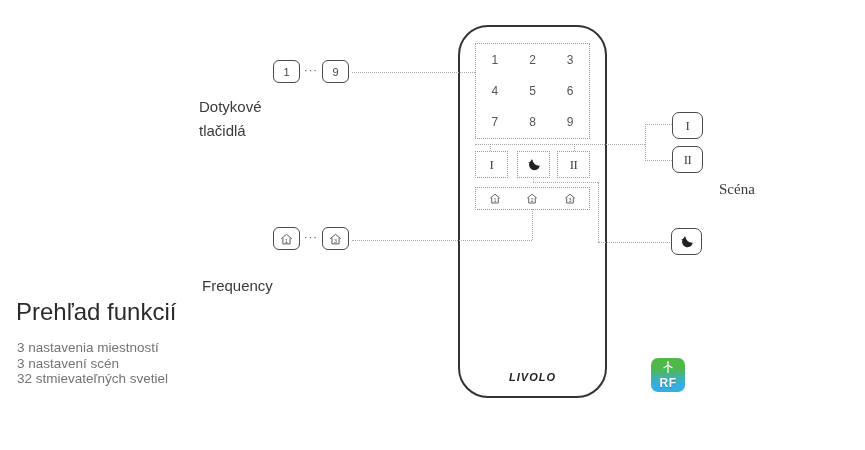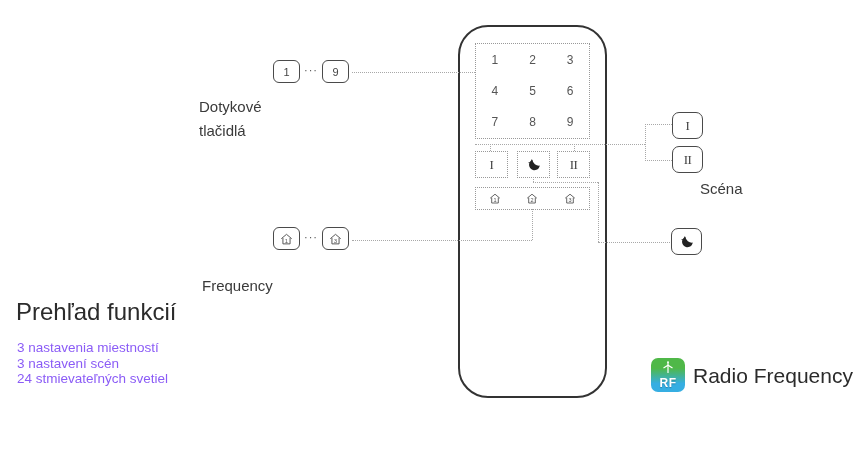--- a/index.html
+++ b/index.html
@@ -35,21 +35,21 @@
     border:1.5px solid #4a4a4a;border-radius:6px;
     display:flex;align-items:center;justify-content:center;
     font-size:11px;color:#444;box-sizing:border-box;
   }
   .cap.big{width:31px;height:27px;border-radius:7px;}
   .dots{position:absolute;font-size:11px;color:#555;letter-spacing:1px;}
   
   .lbl{position:absolute;font-size:15px;color:#3a3a3a;line-height:24px;margin-top:42px;}
   
   .ov-title{position:absolute;left:16px;top:298px;font-size:24px;color:#2b2b2b;text-align:center;}
-  .ov-list{position:absolute;left:17px;top:340px;font-size:13.5px;color:#8b5cf6;line-height:15.5px;}
+  .ov-list{position:absolute;left:17px;top:340px;font-size:13.5px;color:#737373;line-height:15.5px;}
   .ov-list span{display:block;}
   
   .rf-icon{
     position:absolute;left:651px;top:358px;width:34px;height:34px;border-radius:7px;
     display:flex;flex-direction:column;align-items:center;justify-content:flex-end;
   }
   .rf-icon .ant{position:absolute;top:2px;left:50%;transform:translateX(-50%);}
   .rf-abbr{
     font-size:12px;font-weight:bold;color:#fff;line-height:16px;padding-bottom:1px;
     text-shadow:0 1px 1px rgba(0,0,0,0.25);letter-spacing:0.5px;
@@ -109,20 +109,21 @@
     </span>
     <span>
       <svg width="12" height="11" viewBox="0 0 12 11">
         <path d="M1.2,5.2 L6,1.2 L10.8,5.2" fill="none" stroke="#555" stroke-width="0.9"></path>
         <path d="M2.7,4.6 L2.7,10 L9.3,10 L9.3,4.6" fill="none" stroke="#555" stroke-width="0.9"></path>
         <text x="6" y="9" text-anchor="middle" font-size="5.5" fill="#555">3</text>
       </svg>
     </span>
   </div>
 
+  <div class="brand">LIVOLO</div>
 
   <div class="hline" style="left:352px;top:72px;width:123px;"></div>
 
   <div class="hline" style="left:475px;top:144px;width:170px;"></div>
   <div class="vline" style="left:490px;top:144px;height:7px;"></div>
   <div class="vline" style="left:574px;top:144px;height:7px;"></div>
   <div class="vline" style="left:645px;top:124px;height:37px;"></div>
   <div class="hline" style="left:645px;top:124px;width:27px;"></div>
   <div class="hline" style="left:645px;top:160px;width:27px;"></div>
 
@@ -159,44 +160,43 @@
       </svg>
     </span>
   </div>
 
   <div class="cap big" style="left:672px;top:112px;">
     <span class="roman">I</span>
   </div>
   <div class="cap big" style="left:672px;top:146px;">
     <span class="roman">II</span>
   </div>
-  <div class="lbl" style="left:700px;top:135px;">Scéna</div>
+  <div class="lbl" style="left:719px;top:135px;font-family:Liberation Serif, serif;">Scéna</div>
 
   <div class="cap big" style="left:671px;top:228px;">
     <span>
       <svg width="14" height="14" viewBox="0 0 14 14">
         <path d="M5.4,1.8 A5.4,5.4 0 1,0 12.8,7.6 A6.6,6.6 0 0,1 5.4,1.8 Z" fill="#222"></path>
         <circle cx="2.2" cy="4.6" r="0.7" fill="#222"></circle>
         <circle cx="4.6" cy="2.2" r="0.6" fill="#222"></circle>
       </svg>
     </span>
   </div>
 
   <div class="ov-title">Prehľad funkcií</div>
   <div class="ov-list">
     <span>3 nastavenia miestností</span>
     <span>3 nastavení scén</span>
-    <span>24 stmievateľných svetiel</span>
+    <span>32 stmievateľných svetiel</span>
   </div>
 
   <div class="rf-icon" style="background: linear-gradient(rgb(79, 184, 72) 30%, rgb(54, 174, 226) 75%);">
     <span class="ant">
       <svg width="16" height="14" viewBox="0 0 16 14">
         <circle cx="8" cy="2.2" r="1" fill="#fff"></circle>
         <path d="M8,3 L8,13" stroke="#fff" stroke-width="1.2" fill="none"></path>
         <path d="M3.5,8 L8,5.2 L12.5,8" stroke="#fff" stroke-width="1.2" fill="none"></path>
       </svg>
     </span>
     <span class="rf-abbr">RF</span>
   </div>
-  <div class="rf-label">Radio Frequency</div>
 
 </div>
 
 </body></html>

